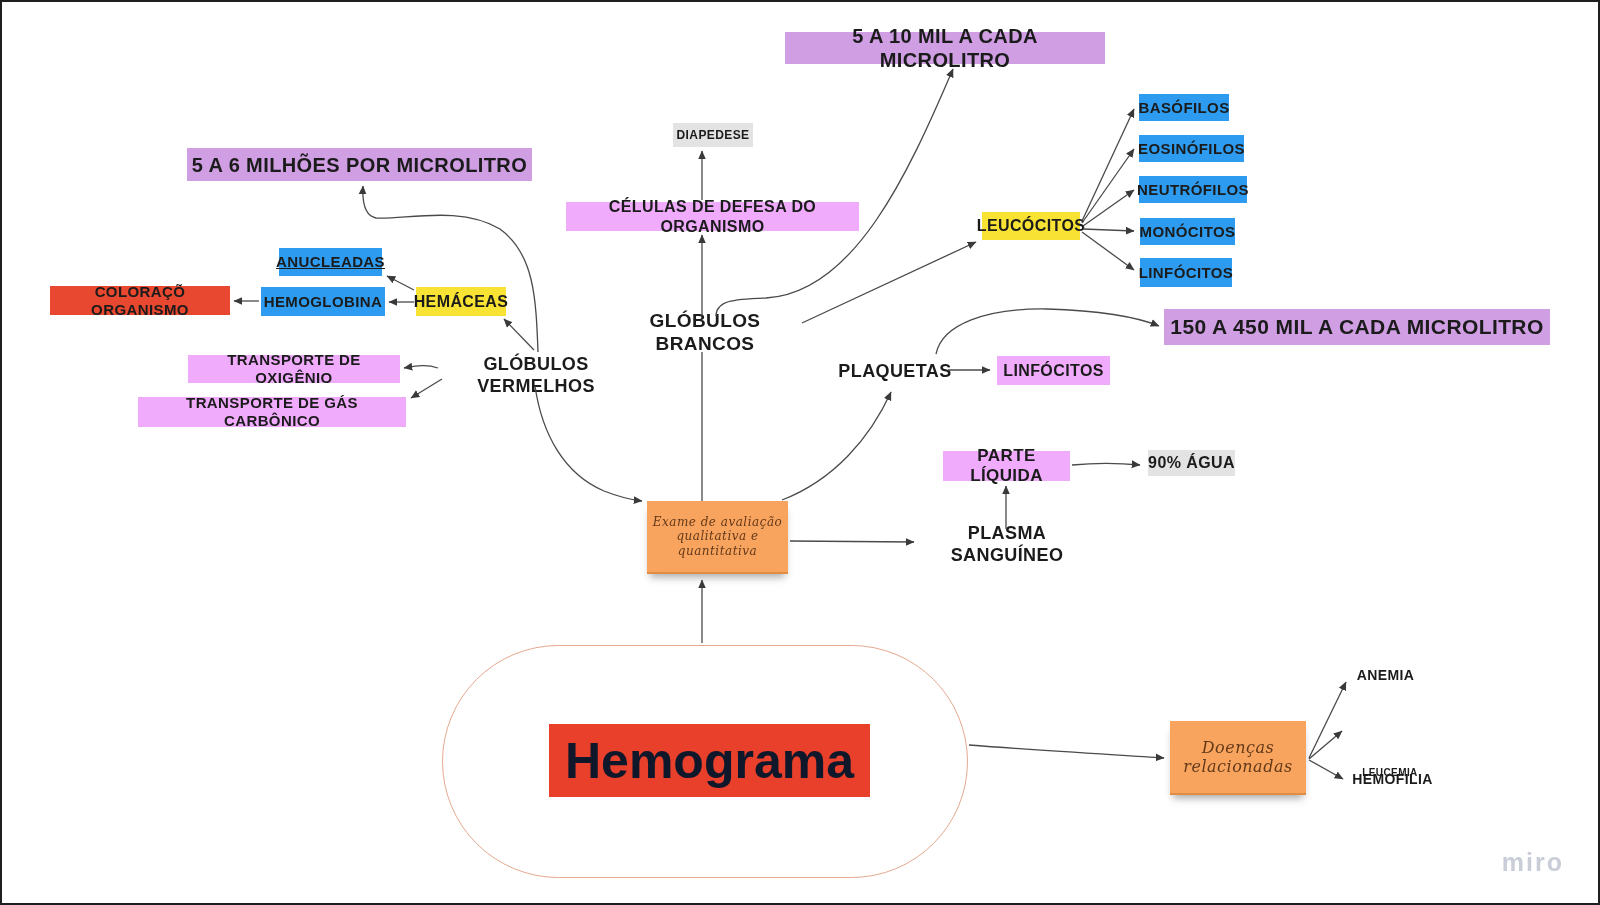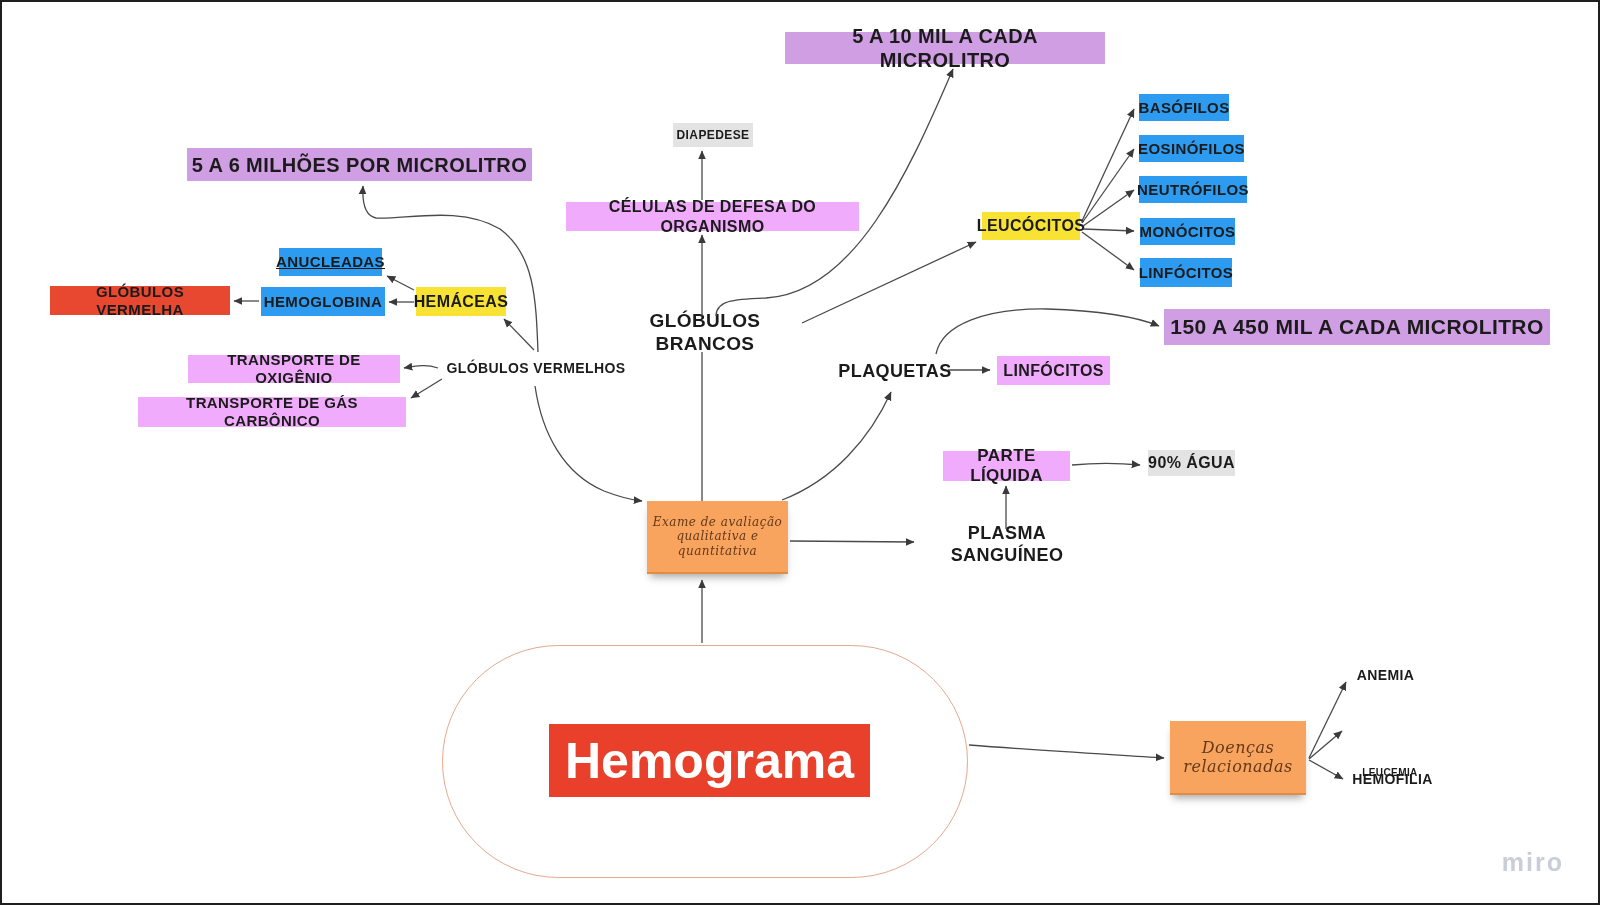--- a/index.html
+++ b/index.html
@@ -21,21 +21,21 @@
   .style-red{background:#e8482f;}
   .style-gray{background:#e3e3e3;}
   .style-plain{background:transparent;}
   .style-sticky{
     background:#f8a45e;font-family:"DejaVu Serif",serif;font-style:italic;
     font-weight:400;color:#63391a;letter-spacing:.5px;
     box-shadow:0 6px 8px -3px rgba(0,0,0,.35);
     border-bottom:2px solid #e08c43;
   }
   .style-capsule{border:1.5px solid #e5a98f;border-radius:120px;background:#ffffff;}
-  .style-redbig{background:#e8402b;color:#ffffff;letter-spacing:0;text-align:right;}
+  .style-redbig{background:#e8402b;color:#0f172a;letter-spacing:0;text-align:right;}
   svg.wires{position:absolute;left:0;top:0;pointer-events:none;}
   .watermark{
     position:absolute;right:34px;bottom:26px;color:#c9cdd8;font-size:25px;
     font-weight:600;letter-spacing:2px;font-family:"Liberation Sans",sans-serif;
   }
 </style>
 </head>
 <body>
 
 <div class="canvas">
@@ -44,28 +44,28 @@
       <div class="node style-gray" style="left: 671px; top: 121px; width: 80px; height: 24px; font-size: 12px;">DIAPEDESE</div>
       <div class="node style-purple" style="left: 185px; top: 146px; width: 345px; height: 33px; font-size: 20px;">5 A 6 MILHÕES POR MICROLITRO</div>
       <div class="node style-green" style="left: 564px; top: 200px; width: 293px; height: 29px; font-size: 16px;">CÉLULAS DE DEFESA DO ORGANISMO</div>
       <div class="node style-yellow" style="left: 980px; top: 210px; width: 98px; height: 28px; font-size: 16px;">LEUCÓCITOS</div>
       <div class="node style-blue" style="left: 1137px; top: 92px; width: 90px; height: 27px; font-size: 15px;">BASÓFILOS</div>
       <div class="node style-blue" style="left: 1137px; top: 133px; width: 105px; height: 27px; font-size: 15px;">EOSINÓFILOS</div>
       <div class="node style-blue" style="left: 1137px; top: 174px; width: 108px; height: 27px; font-size: 15px;">NEUTRÓFILOS</div>
       <div class="node style-blue" style="left: 1138px; top: 216px; width: 95px; height: 27px; font-size: 15px;">MONÓCITOS</div>
       <div class="node style-blue" style="left: 1138px; top: 256px; width: 92px; height: 29px; font-size: 15px;">LINFÓCITOS</div>
       <div class="node style-blue" style="left: 277px; top: 246px; width: 103px; height: 28px; font-size: 15px; text-decoration: underline;">ANUCLEADAS</div>
-      <div class="node style-red" style="left: 48px; top: 284px; width: 180px; height: 29px; font-size: 15px;">GLÓBULOS VERMELHA</div>
+      <div class="node style-red" style="left: 48px; top: 284px; width: 180px; height: 29px; font-size: 15px;">COLORAÇÕ ORGANISMO</div>
       <div class="node style-blue" style="left: 259px; top: 285px; width: 124px; height: 29px; font-size: 15px;">HEMOGLOBINA</div>
       <div class="node style-yellow" style="left: 414px; top: 285px; width: 90px; height: 29px; font-size: 16px;">HEMÁCEAS</div>
       <div class="node style-plain" style="left: 613px; top: 316px; width: 180px; height: 30px; font-size: 19px;">GLÓBULOS BRANCOS</div>
       <div class="node style-purple" style="left: 1162px; top: 307px; width: 386px; height: 36px; font-size: 21px;">150 A 450 MIL A CADA MICROLITRO</div>
       <div class="node style-green" style="left: 186px; top: 353px; width: 212px; height: 28px; font-size: 15px;">TRANSPORTE DE OXIGÊNIO</div>
       <div class="node style-green" style="left: 136px; top: 395px; width: 268px; height: 30px; font-size: 15px;">TRANSPORTE DE GÁS CARBÔNICO</div>
-      <div class="node style-plain" style="left: 438px; top: 352px; width: 192px; height: 28px; font-size: 14px;">GLÓBULOS VERMELHOS</div>
+      <div class="node style-plain" style="left: 438px; top: 360px; width: 192px; height: 28px; font-size: 18px;">GLÓBULOS VERMELHOS</div>
       <div class="node style-plain" style="left: 843px; top: 356px; width: 100px; height: 27px; font-size: 18px;">PLAQUETAS</div>
       <div class="node style-green" style="left: 995px; top: 354px; width: 113px; height: 29px; font-size: 16px;">LINFÓCITOS</div>
       <div class="node style-green" style="left: 941px; top: 449px; width: 127px; height: 30px; font-size: 17px;">PARTE LÍQUIDA</div>
       <div class="node style-gray" style="left: 1146px; top: 448px; width: 87px; height: 26px; font-size: 16px;">90% ÁGUA</div>
       <div class="node style-plain" style="left: 918px; top: 529px; width: 174px; height: 28px; font-size: 18px;">PLASMA SANGUÍNEO</div>
       <div class="node style-sticky" style="left: 645px; top: 499px; width: 141px; height: 73px; font-size: 12px;">Exame de avaliação
 qualitativa e
 quantitativa</div>
       <div class="node style-capsule" style="left: 440px; top: 643px; width: 526px; height: 233px;"></div>
       <div class="node style-redbig" style="left: 547px; top: 722px; width: 321px; height: 73px; font-size: 50px;">Hemograma</div>

